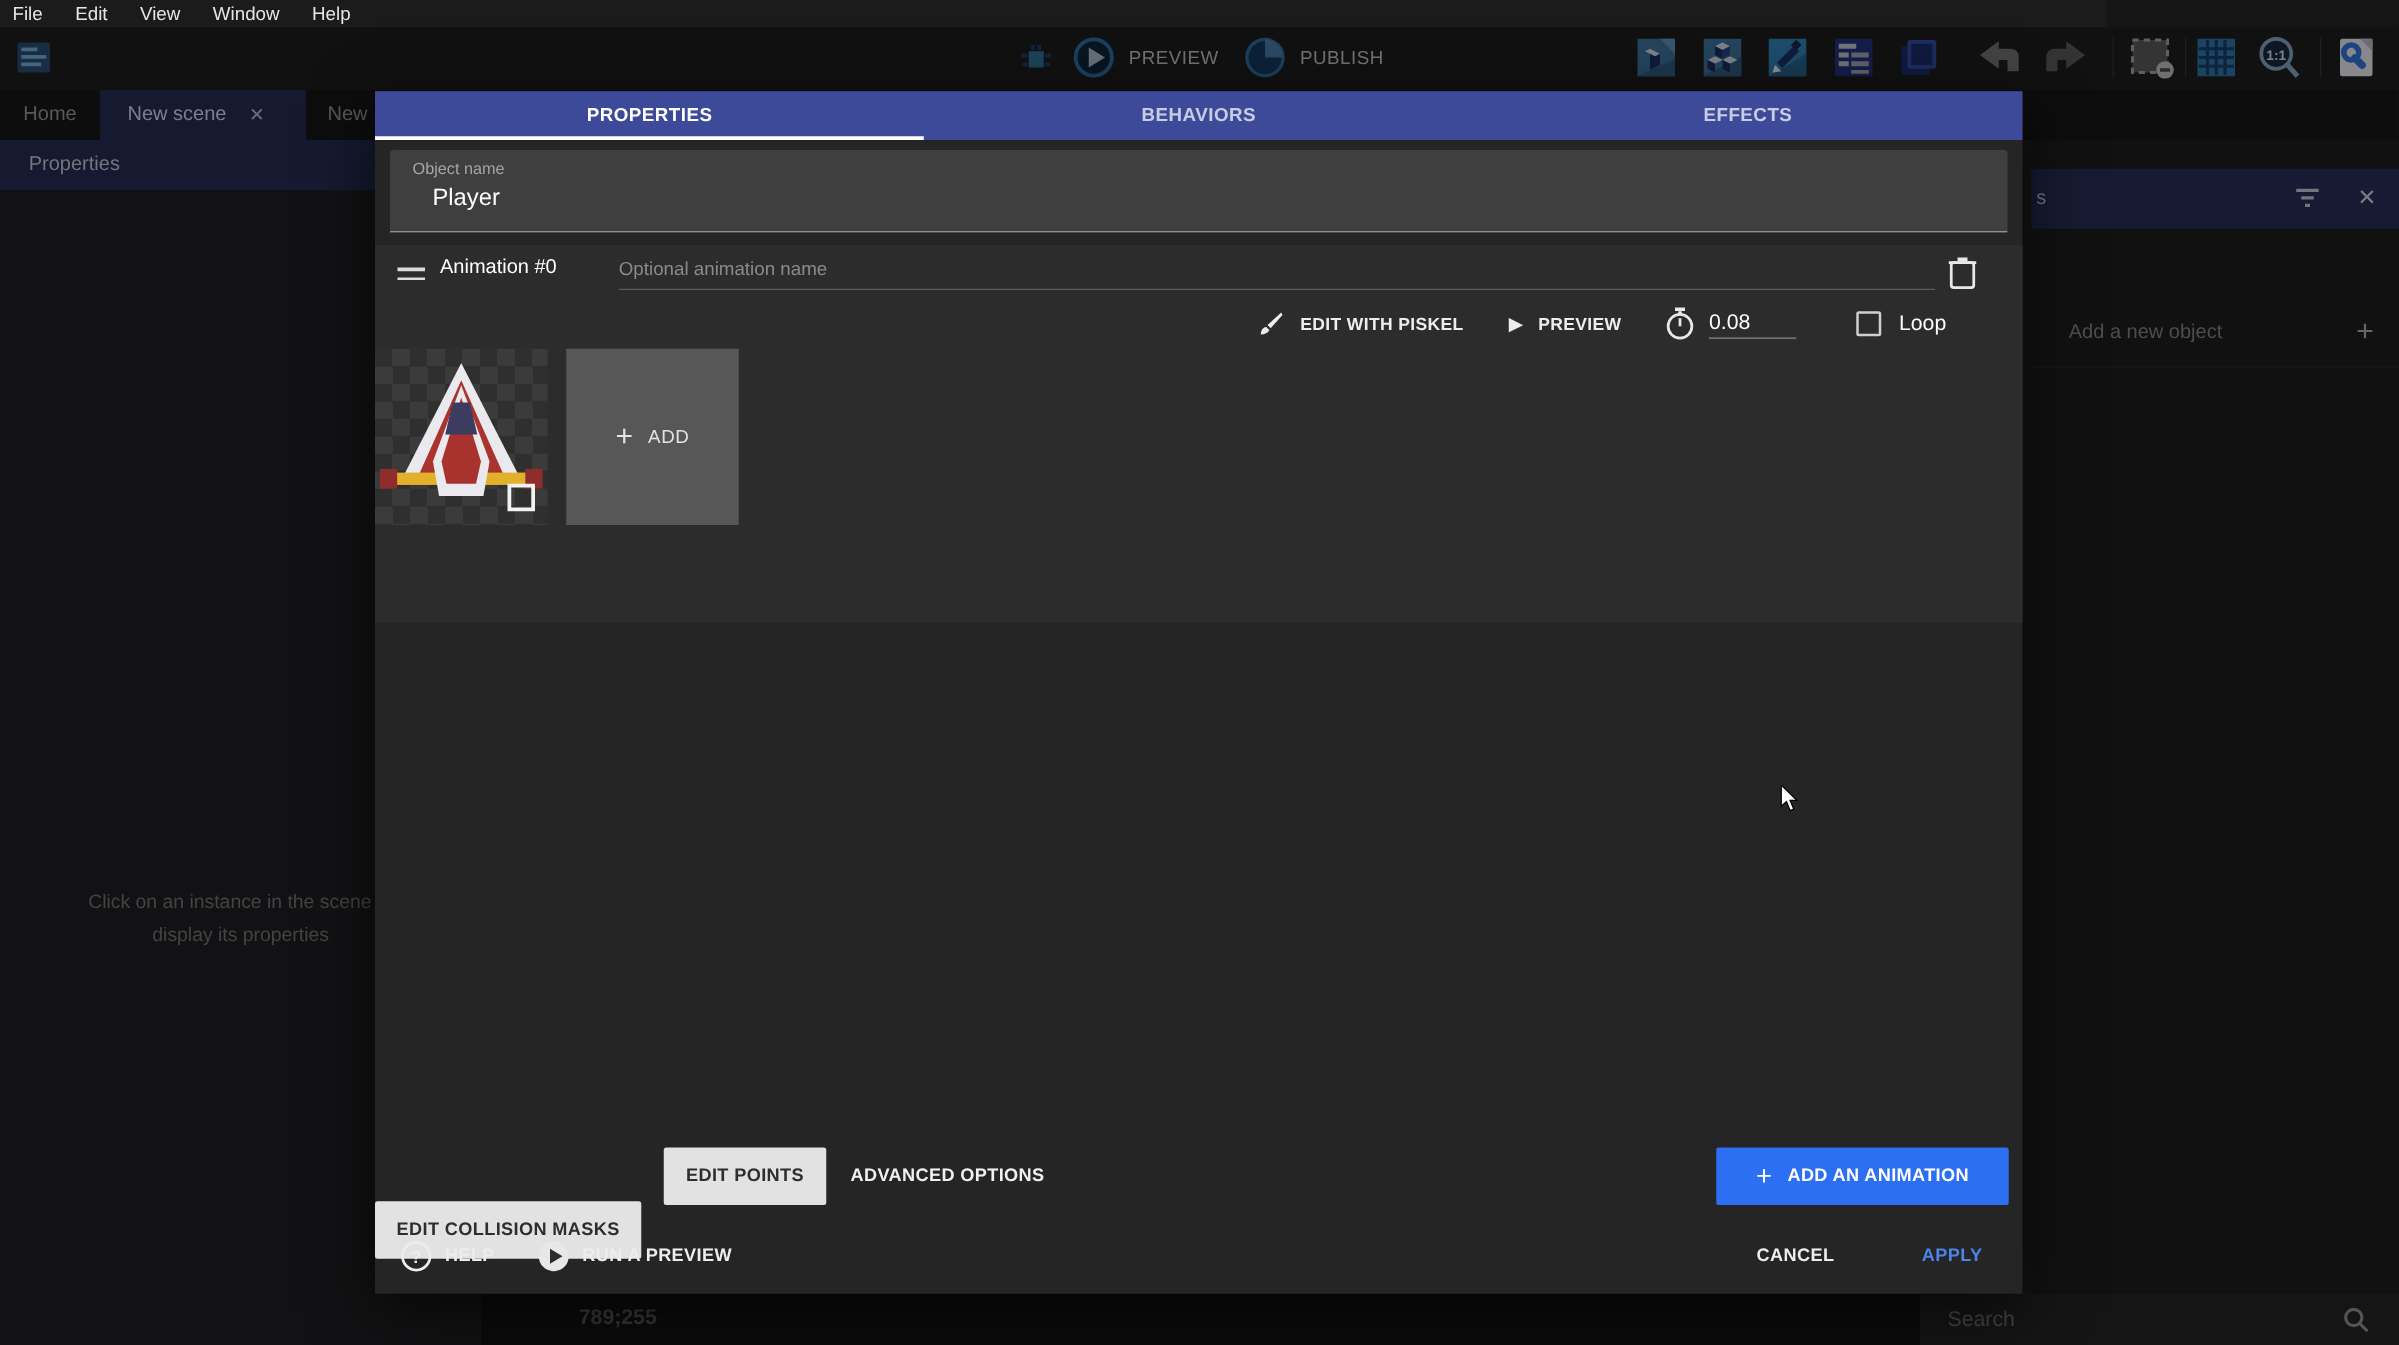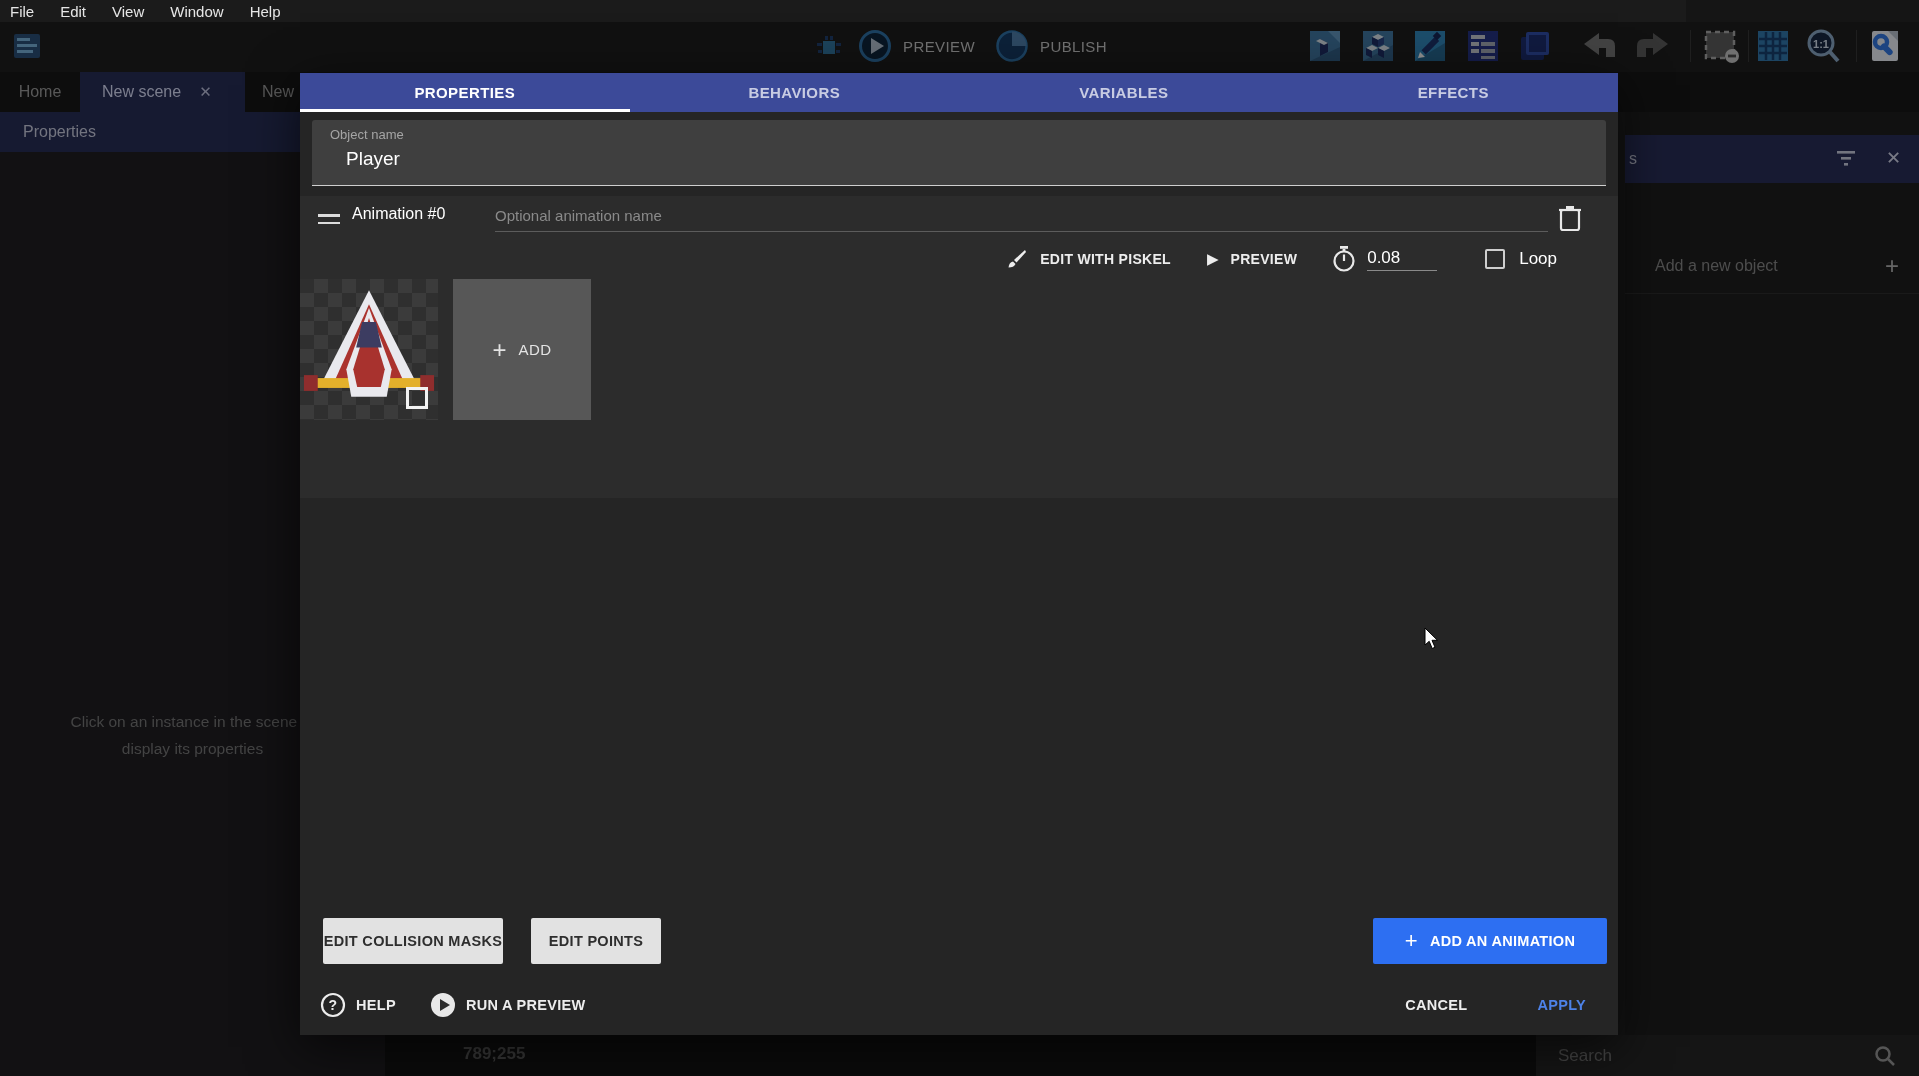--- a/index.html
+++ b/index.html
@@ -309,21 +309,20 @@
     <span style="color:#a5a5a5; font-size:24px;">+</span>
   </div>
 </div>
 
 <div class="backdrop"></div>
 
 <div class="dialog">
   <div class="dtabs">
     <div class="dtab active">PROPERTIES</div>
     <div class="dtab">BEHAVIORS</div>
-    <div class="dtab">VARIABLES</div>
     <div class="dtab">EFFECTS</div>
   </div>
 
   <div class="objname">
     <span class="lbl">Object name</span>
     <input type="text" value="Player" style="">
   </div>
 
   <div class="anim-card">
     <div class="drag-handle">
@@ -371,22 +370,23 @@
         <polygon points="63,42 77,42 83,68 57,68" fill="#3c3c61"></polygon>
       </svg>
       <div class="thumb-check"></div>
     </div>
     <div class="add-tile">
       <span class="plus">+</span>
       <span class="txt">ADD</span>
     </div>
   </div>
 
-  <div class="btn-light" style="left:23px; width:180px;">EDIT COLLISION MASKS</div>
+  <div class="btn-light" style="left:0; width:213px;margin-top:43px;">EDIT COLLISION MASKS</div>
   <div class="btn-light" style="left:231px; width:130px;">EDIT POINTS</div>
+  <div class="btn-text" style="left:368px; width:180px;">ADVANCED OPTIONS</div>
   <div class="btn-blue">
     <span class="plus">+</span>
     <span>ADD AN ANIMATION</span>
   </div>
 
   <div class="dfooter">
     <div class="f-item" style="margin-left:20px;">
       <svg width="26" height="26" viewBox="0 0 26 26">
           <circle cx="13" cy="13" r="11" fill="none" stroke="#ededed" stroke-width="2.2"></circle>
           <text x="13" y="18" font-size="14" font-weight="bold" fill="#ededed" text-anchor="middle" font-family="Liberation Sans, sans-serif">?</text>

